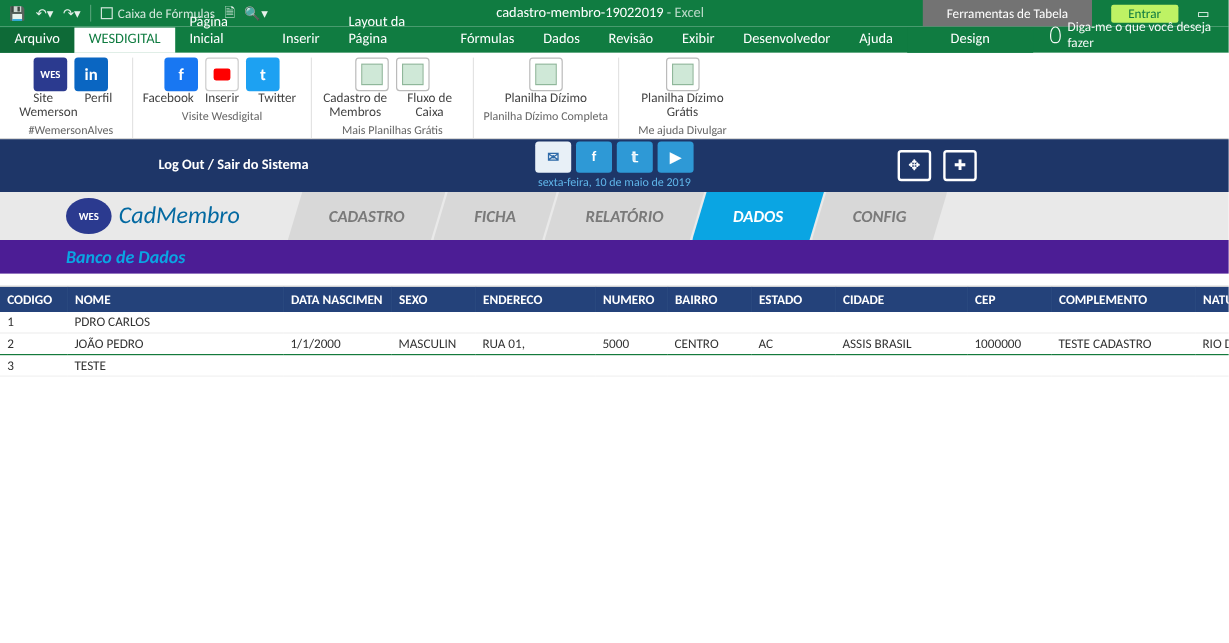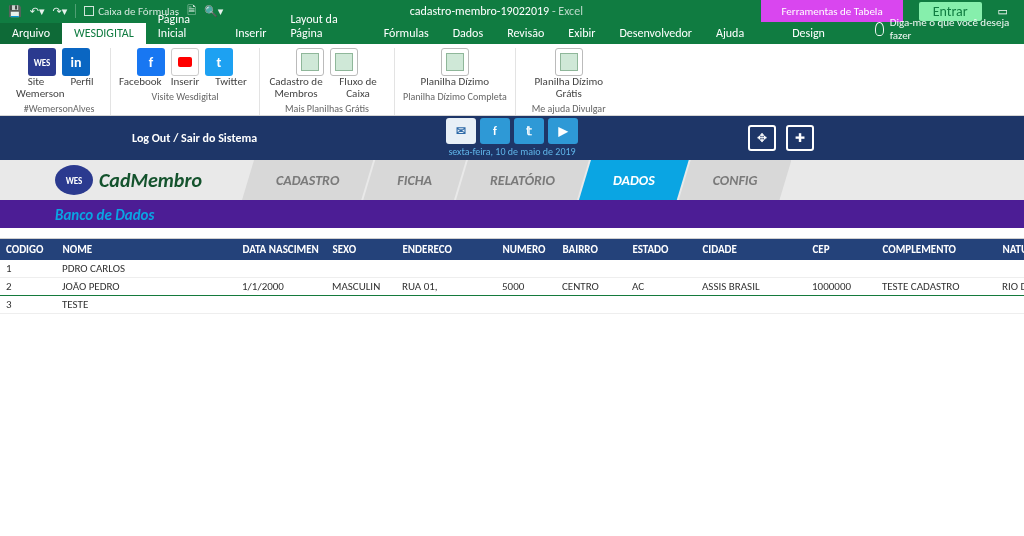--- a/index.html
+++ b/index.html
@@ -5,23 +5,23 @@
   * { margin: 0; padding: 0; box-sizing: border-box; font-family: "Segoe UI", Calibri, sans-serif; }
   body { width: 1024px; height: 536px; background: #fff; overflow: hidden; font-size: 12px; color: #333; }
 
   
   .titlebar { background: #107c41; height: 22px; display: flex; align-items: center; color: #fff; font-size: 11px; }
   .titlebar .qat { display: flex; align-items: center; gap: 8px; padding: 0 8px; }
   .titlebar .qat span { opacity: .9; }
   .titlebar .qat .sep { width:1px; height:14px; background:rgba(255,255,255,.3);}
   .titlebar .center { flex:1; text-align:center; font-size:12px; }
   .titlebar .center .dim { opacity:.7; }
-  .titlebar .tools { background:#d946ef; height:22px; display:flex; align-items:center; padding:0 20px; font-size:11px;}
+  .titlebar .tools { background:#737373; height:22px; display:flex; align-items:center; padding:0 20px; font-size:11px;}
   .titlebar .right { display:flex; align-items:center; gap:16px; padding:0 16px;}
-  .titlebar .entrar { background:#86efac; color:#107c41; padding:1px 14px; border-radius:2px; font-size:14px;}
+  .titlebar .entrar { background:#bef264; color:#107c41; padding:1px 14px; border-radius:2px; font-size:11px;}
 
   
   .tabstrip { background:#107c41; height:22px; display:flex; align-items:flex-end; color:#fff; font-size:12px;}
   .tabstrip .tab { padding:3px 12px 4px; cursor:default; }
   .tabstrip .tab.file { background:#0e6a37; }
   .tabstrip .tab.active { background:#fff; color:#107c41; font-weight:500;}
   .tabstrip .design { margin-left:auto; background:#107c41; padding:3px 36px 4px; }
   .tabstrip .tellme { display:flex; align-items:center; gap:6px; padding:0 14px 2px; font-size:11px; opacity:.95;}
   .tabstrip .bulb{width:10px;height:14px;border:1px solid #fff;border-radius:50% 50% 40% 40%;}
 
@@ -52,21 +52,21 @@
   .sbox{width:30px;height:26px;border-radius:3px;background:#2e99d6;display:flex;align-items:center;justify-content:center;color:#fff;font-weight:bold;}
   .sbox.mail{background:#e8f0f7;color:#2e6aa8;}
   .apphdr .date{font-size:10px;color:#5fb4e8;margin-top:1px;}
   .apphdr .ctrl{position:absolute;right:210px;display:flex;gap:10px;}
   .cbox{width:28px;height:26px;border:2px solid #fff;border-radius:3px;display:flex;align-items:center;justify-content:center;}
 
   
   .appnav{background:#e9e9e9;height:40px;display:flex;align-items:stretch;padding-left:55px;}
   .brand{display:flex;align-items:center;gap:6px;padding-right:40px;}
   .brand .logo{width:38px;height:30px;background:#2b3a8f;border-radius:50%;color:#fff;font-size:9px;font-weight:bold;display:flex;align-items:center;justify-content:center;}
-  .brand .name{font-size:20px;font-weight:700;font-style:italic;color:#14532d;}
+  .brand .name{font-size:20px;font-weight:400;font-style:italic;color:#0369a1;}
   .navtabs{display:flex;align-items:stretch;}
   .ntab{position:relative;padding:0 34px;display:flex;align-items:center;color:#7a7a7a;font-style:italic;font-weight:600;font-size:14px;background:#d8d8d8;clip-path:polygon(12px 0,100% 0,calc(100% - 12px) 100%,0 100%);margin-left:-10px;}
   .ntab.first{margin-left:0;}
   .ntab.active{background:#0aa5e3;color:#fff;}
 
   .subtitle{background:#4c1d95;padding:6px 0 4px 55px;color:#0aa5e3;font-style:italic;font-weight:700;font-size:15px;}
 
   
   .gridwrap{border-top:1px solid #cfcfcf;margin-top:10px;overflow-x:hidden;}
   table.grid{border-collapse:collapse;font-size:11px;white-space:nowrap;}

